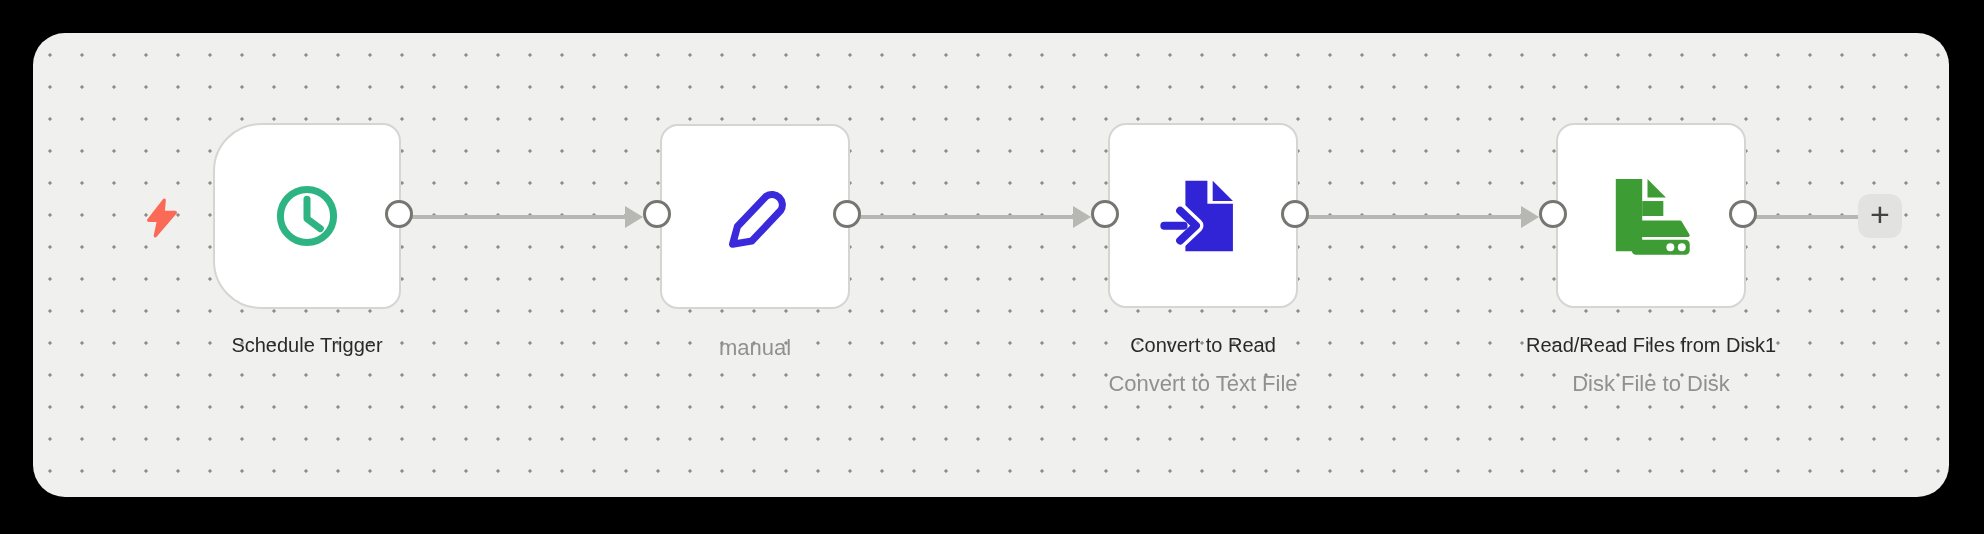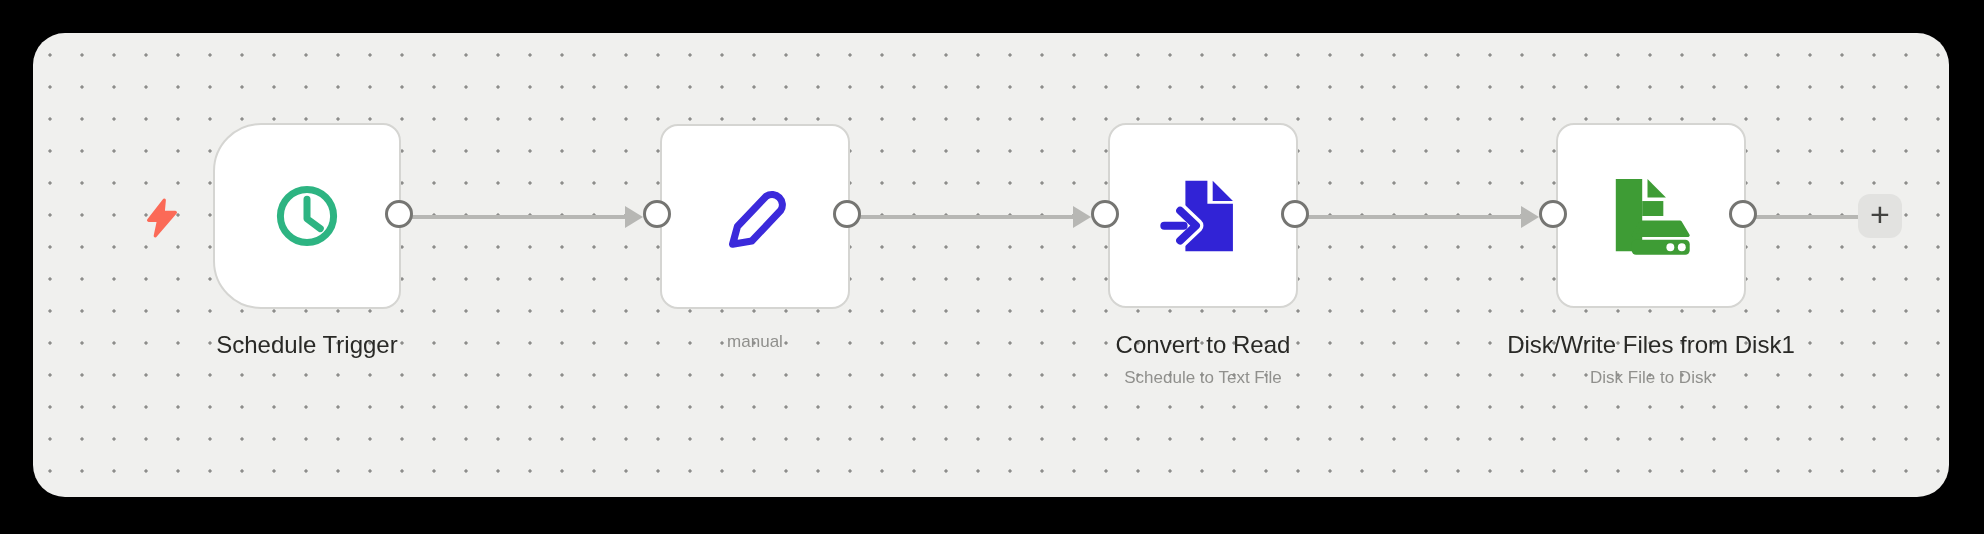--- a/index.html
+++ b/index.html
@@ -75,31 +75,32 @@
   }
   .label {
     position: absolute;
     top: 294px;
     width: 340px;
     text-align: center;
     z-index: 2;
   }
   .label .title {
     color: var(--title);
-    font-size: 24px;
+    font-size: 20px;
     line-height: 36px;
     font-weight: 500;
     max-width: 312px;
     margin: 0 auto;
   }
   .label .subtitle {
     color: var(--subtitle);
-    font-size: 17px;
+    font-size: 22px;
     line-height: 30px;
     font-weight: 400;
+    margin-top: 6px;
     text-align: center;
   }
   .label .subtitle:empty { display: none; }
   .bolt {
     position: absolute;
     left: 111px; top: 165px;
     width: 36px; height: 40px;
     z-index: 2;
   }
   .add-btn {
@@ -185,21 +186,21 @@
 
     <div class="label" style="left:104px;">
       <div class="title">Schedule Trigger</div>
 
     </div>
     <div class="label" style="left:552px;">
       <div class="subtitle">manual</div>
     </div>
     <div class="label" style="left:1000px;">
       <div class="title">Convert to Read</div>
-      <div class="subtitle">Schedule to Text File</div>
+      <div class="subtitle">Convert to Text File</div>
     </div>
     <div class="label" style="left:1448px;">
-      <div class="title">Disk/Write Files from Disk1</div>
+      <div class="title">Read/Read Files from Disk1</div>
       <div class="subtitle">Disk File to Disk</div>
     </div>
 
   </div>
 </div>
 
 </body></html>

